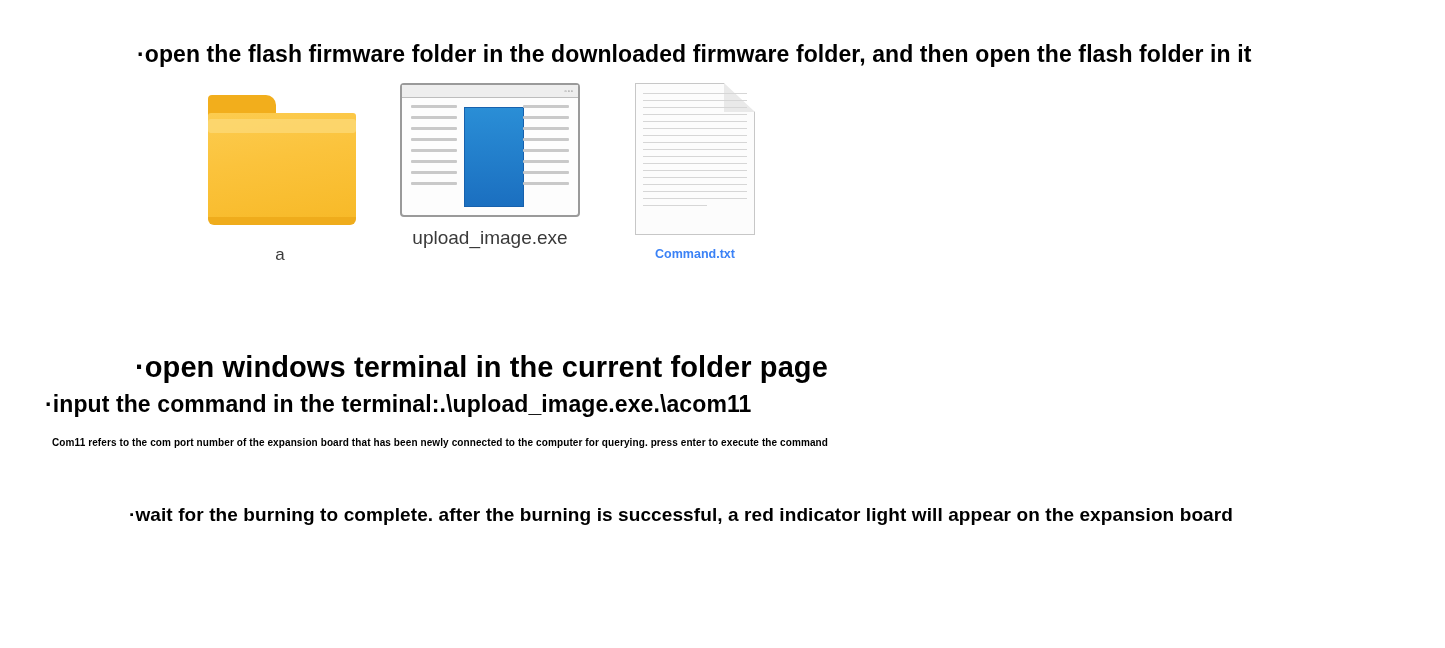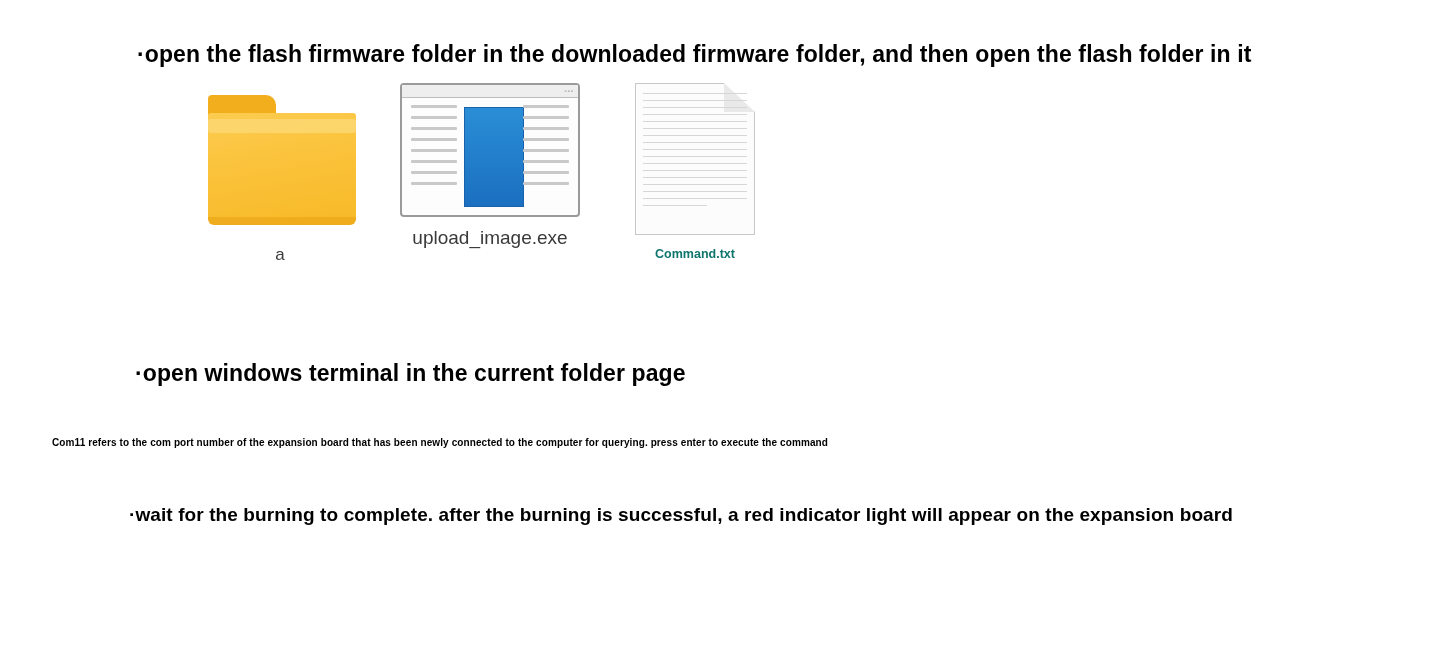--- a/index.html
+++ b/index.html
@@ -30,22 +30,22 @@
     letter-spacing: 0.1px;
     text-align: center;
   }
   #line-1 {
     left: 137px;
     top: 41px;
     font-size: 23px;
   }
   #line-2 {
     left: 135px;
-    top: 360px;
-    font-size: 23px;
+    top: 351px;
+    font-size: 29px;
   }
   #line-3 {
     left: 45px;
     top: 391px;
     font-size: 23px;
   }
   #line-4 {
     left: 52px;
     top: 437px;
     font-size: 10px;
@@ -237,21 +237,21 @@
     display: block;
     height: 1px;
     background: #d6d6d6;
     margin-bottom: 6px;
   }
   .txt-rules span.short { width: 62%; }
   #caption-txt {
     margin-top: 12px;
     font-size: 12.5px;
     font-weight: bold;
-    color: #0f766e;
+    color: #3b82f6;
   }
 </style>
 </head>
 <body>
 
 <div class="page">
 
   <div class="line" id="line-1">·open the flash firmware folder in the downloaded firmware folder, and then open the flash folder in it</div>
 
   <div class="icon-row">
@@ -319,16 +319,17 @@
             <span></span>
             <span class="short"></span>
         </div>
       </div>
       <div class="icon-caption" id="caption-txt">Command.txt</div>
     </div>
 
   </div>
 
   <div class="line" id="line-2">·open windows terminal in the current folder page</div>
+  <div class="line" id="line-3">·input the command in the terminal:.\upload_image.exe.\acom11</div>
   <div class="line" id="line-4">Com11 refers to the com port number of the expansion board that has been newly connected to the computer for querying. press enter to execute the command</div>
   <div class="line" id="line-5">·wait for the burning to complete. after the burning is successful, a red indicator light will appear on the expansion board</div>
 
 </div>
 
 </body></html>

